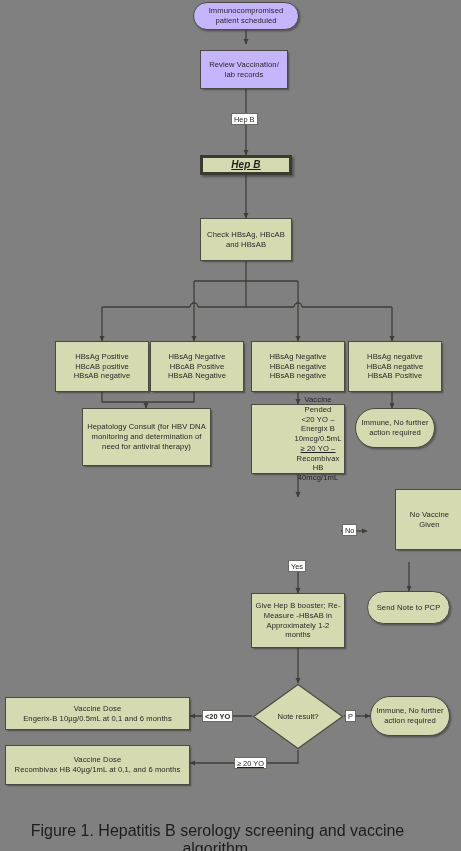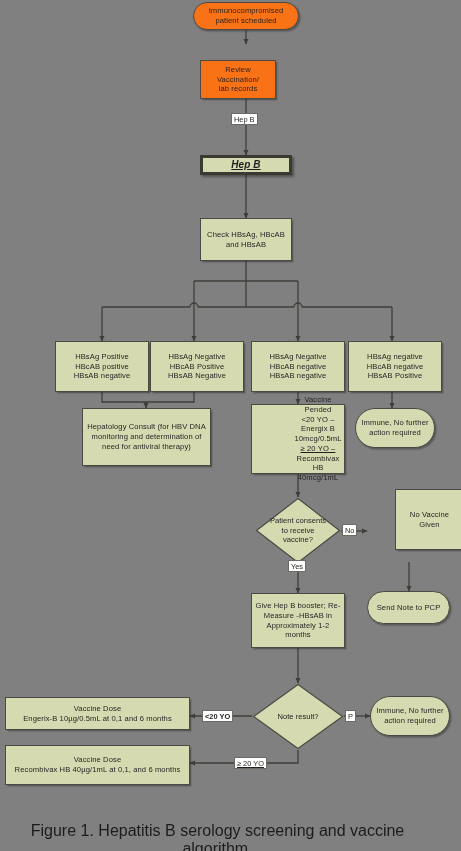--- a/index.html
+++ b/index.html
@@ -32,21 +32,21 @@
     padding: 2px 3px;
     letter-spacing: 0.1px;
     z-index: 3;
   }
   .green {
     background: #d5dab1;
     border: 1px solid #4a4a42;
     box-shadow: 1.5px 1.5px 1.5px rgba(40,40,40,0.45);
   }
   .white {
-    background: #f97316;
+    background: #c4b5fd;
     border: 1px solid #4a4a42;
     box-shadow: 1.5px 1.5px 1.5px rgba(40,40,40,0.45);
   }
   .term { border-radius: 999px; }
   .emph {
     border: 3px solid #3a3a33;
     background: #d5dab1;
     font-style: italic;
     font-weight: bold;
     font-size: 10px;
@@ -149,21 +149,21 @@
       <path d="M298,750 L298,763 L190,763" marker-end="url(#arrow)"></path>
     </g>
   </svg>
 
   <div class="node white term" style="left:193px; top:2px; width:106px; height:28px;">
     <span style="display:block;">
       Immunocompromised<br>patient scheduled
     </span>
   </div>
 
-  <div class="node white" style="left:200px; top:60px; width:76px; height:39px;">
+  <div class="node white" style="left:200px; top:50px; width:88px; height:39px;">
     <span style="display:block;">
       Review Vaccination/<br>lab records
     </span>
   </div>
 
   <div class="edge-label" style="left:231px; top:113px;">Hep B</div>
 
   <div class="node emph" style="left:200px; top:155px; width:92px; height:20px;">
     <span>Hep B</span>
   </div>
@@ -218,28 +218,20 @@
       <span class="ul">≥ 20 YO –</span><br>
       <span>Recombivax HB</span><br>
       <span>40mcg/1mL</span>
     </span>
   </div>
 
   <div class="node green term" style="left:355px; top:408px; width:80px; height:40px;">
     <span>Immune, No further action required</span>
   </div>
 
-  <div class="diamond" style="left:255px; top:497px; width:86px; height:67px;">
-    <svg width="86" height="67" viewBox="0 0 86 67">
-      <polygon points="43,1.5 84.5,33.5 43,65.5 1.5,33.5" fill="#d5dab1" stroke="#4a4a42" stroke-width="1.2"></polygon>
-    </svg>
-    <div class="dlabel">
-      <span>Patient consents to receive vaccine?</span>
-    </div>
-  </div>
 
   <div class="edge-label" style="left:342px; top:524px;">No</div>
   <div class="edge-label" style="left:288px; top:560px;">Yes</div>
 
   <div class="node green" style="left:367px; top:489px; width:69px; height:61px;margin-left:28px;">
     <span>No Vaccine Given</span>
   </div>
 
   <div class="node green term" style="left:367px; top:591px; width:83px; height:33px;">
     <span>Send Note to PCP</span>

